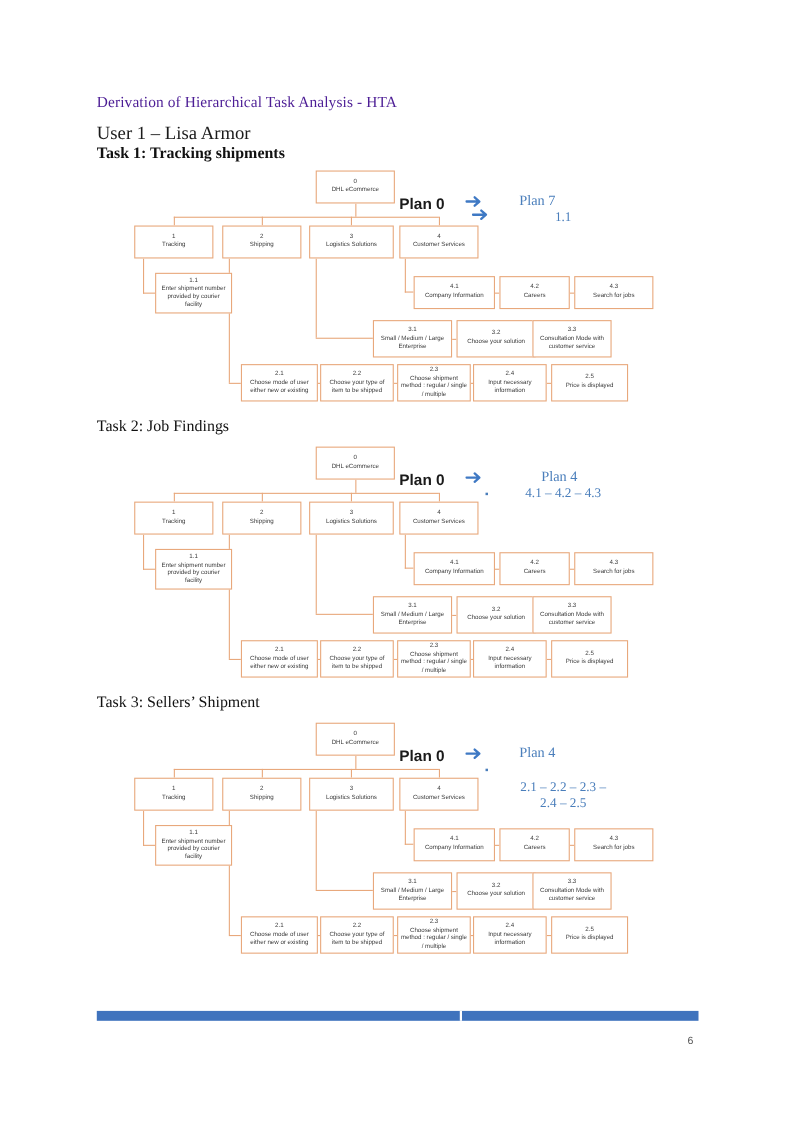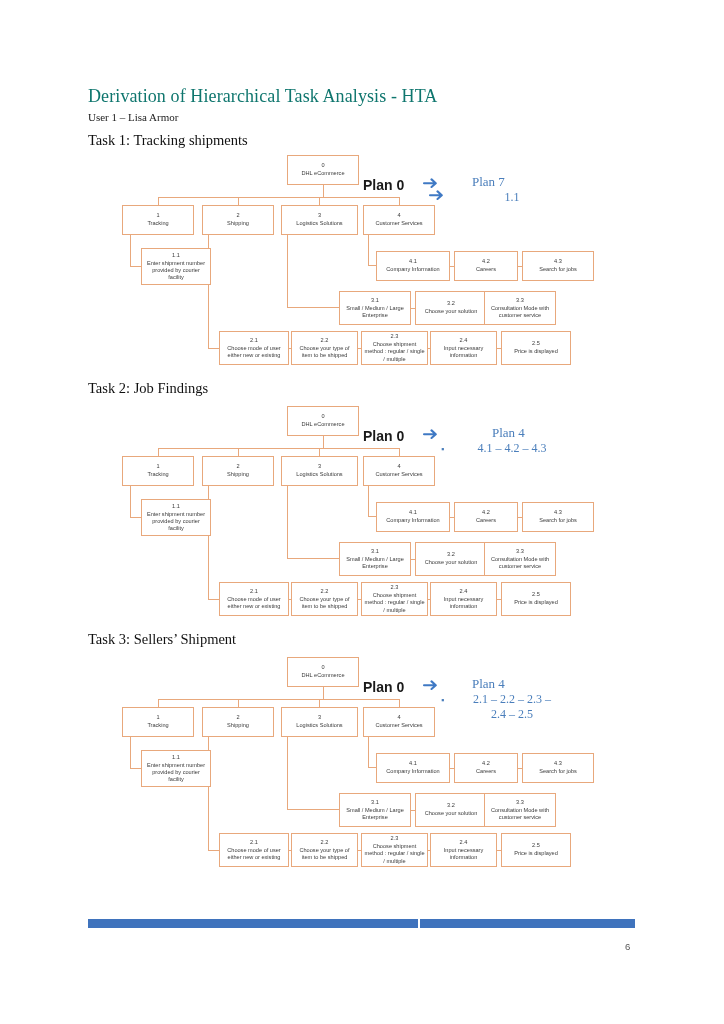--- a/index.html
+++ b/index.html
@@ -1,23 +1,23 @@
 <!DOCTYPE html>
 <html><head>
 <meta charset="utf-8">
 <style>
   html,body{margin:0;padding:0;background:#ffffff;}
   body{width:724px;height:1024px;position:relative;overflow:hidden;
        font-family:"Liberation Serif",serif;color:#000;}
 
   .page{position:absolute;inset:0;background:#fff;}
 
-  .doc-title{position:absolute;left:88px;top:86px;font-size:18px;
-             color:#0f766e;font-family:"Liberation Serif",serif;letter-spacing:.1px;}
-  .sub-line{position:absolute;left:88px;font-size:11px;color:#1b1b1b;
+  .doc-title{position:absolute;left:88px;top:86px;font-size:14px;
+             color:#4c1d95;font-family:"Liberation Serif",serif;letter-spacing:.1px;}
+  .sub-line{position:absolute;left:88px;font-size:17px;color:#1b1b1b;
             font-family:"Liberation Serif",serif;}
 
   .task-head{position:absolute;left:88px;font-size:14.5px;color:#111;
              font-family:"Liberation Serif",serif;}
 
   
   .diagram{position:absolute;left:0;width:724px;height:230px;}
   .nodebox{position:absolute;box-sizing:border-box;border:1px solid #e8a87c;
            background:#ffffff;display:flex;flex-direction:column;
            align-items:center;justify-content:center;
@@ -50,21 +50,21 @@
 </style>
 </head>
 <body>
 
 <div class="page">
 
   <div class="doc-title">Derivation of Hierarchical Task Analysis - HTA</div>
 
   <div class="sub-line" style="top:111px;">User 1 – Lisa Armor</div>
 
-  <div class="task-head" style="top:132px;">Task 1: Tracking shipments</div>
+  <div class="task-head" style="top:132px;font-weight:bold;">Task 1: Tracking shipments</div>
 
   <div class="task-head" style="top:380px;">Task 2: Job Findings</div>
 
   <div class="task-head" style="top:631px;">Task 3: Sellers’ Shipment</div>
 
   <div id="diagrams">
       <div class="diagram" style="top: 0px;">
         <div class="ln v" style="left: 323px; top: 185px; height: 12px;"></div>
         <div class="ln h" style="left: 158px; top: 197px; width: 241px;"></div>
         <div class="ln v" style="left: 158px; top: 197px; height: 8px;"></div>
@@ -354,21 +354,21 @@
         <div class="nodebox" style="left: 501px; top: 833px; width: 70px; height: 34px;">
           <div class="nid">2.5</div>
           <div class="nlb">Price is displayed</div>
         </div>
         <div class="plan0" style="left: 363px; top: 679px;">Plan 0</div>
         <div class="arrow" style="left: 423px; top: 678px;"><svg viewBox="0 0 17 14" width="17" height="14">
             <path d="M1 7.2 H11.2 M8.5 3.4 L12.8 7.2 L8.5 11" stroke="#3f79c4" stroke-width="2.1" fill="none" stroke-linecap="round" stroke-linejoin="round"></path>
           </svg></div>
         <div class="planttl" style="left: 472px; top: 676px;">Plan 4</div>
         <div class="bullet" style="left: 441px; top: 696px;">▪</div>
-        <div class="planseq" style="left: 452px; top: 692px; width: 120px;">2.1 – 2.2 – 2.3 –<br>2.4 – 2.5</div>
+        <div class="planseq" style="left: 452px; top: 708px; width: 120px;">2.1 – 2.2 – 2.3 –<br>2.4 – 2.5</div>
       </div>
     </div>
 
   <div class="foot-rule">
     <div class="seam"></div>
   </div>
   <div class="foot-page">6</div>
 
 </div>
 

